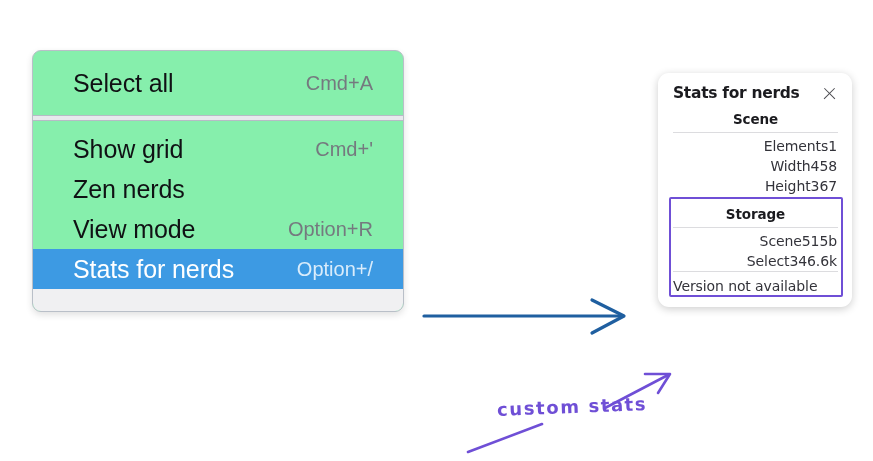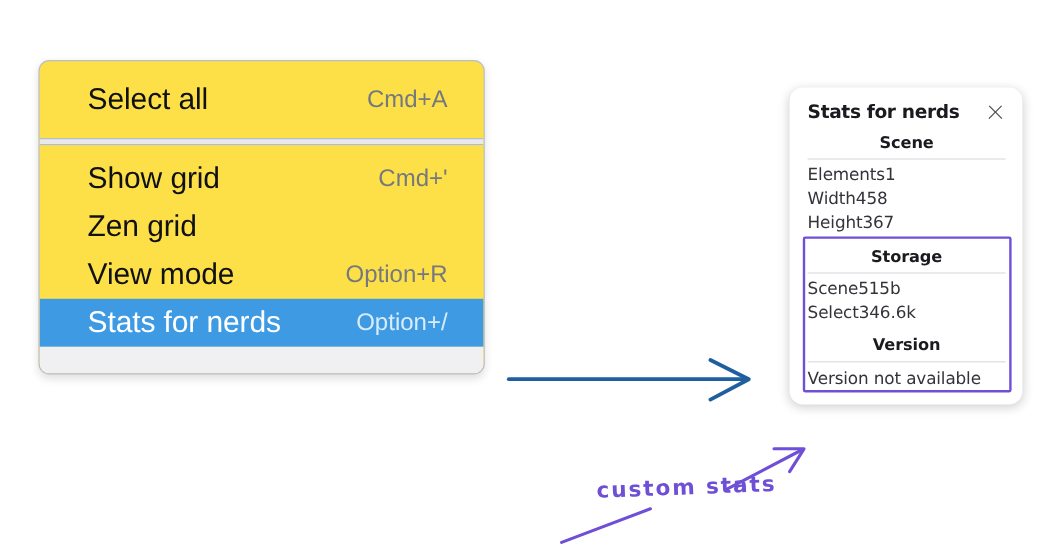--- a/index.html
+++ b/index.html
@@ -15,21 +15,21 @@
     font-family: "Liberation Sans", sans-serif;
     -webkit-font-smoothing: antialiased;
   }
 
   
   .context-menu {
     position: absolute;
     left: 32px;
     top: 50px;
     width: 372px;
-    background: #fde047;
+    background: #86efac;
     border: 1px solid #b9bfc8;
     border-radius: 9px;
     box-shadow: 0 3px 7px rgba(0,0,0,0.12);
     overflow: hidden;
     box-sizing: border-box;
   }
   .menu-group {
     padding: 6px 0;
   }
   .menu-group.first {
@@ -132,21 +132,21 @@
     padding: 9px 0 5px 0;
     letter-spacing: -0.1px;
   }
   .section-rule {
     height: 1px;
     background: #dcdcdf;
     margin: 0 4px 3px 4px;
   }
   .stat-row {
     display: flex;
-    justify-content: flex-start;
+    justify-content: flex-end;
     align-items: baseline;
     padding: 2px 5px 2px 4px;
     font-size: 14px;
     color: #33333a;
   }
   .stat-row .stat-key { letter-spacing: -0.1px; }
   .stat-row .stat-val { letter-spacing: -0.1px; }
   .stat-full {
     padding: 3px 15px 1px 4px;
     font-size: 14px;
@@ -204,21 +204,21 @@
   </div>
 
   <div class="menu-separator"></div>
 
   <div class="menu-group second">
     <div class="menu-item">
       <span class="label">Show grid</span>
       <span class="shortcut">Cmd+'</span>
     </div>
     <div class="menu-item">
-      <span class="label">Zen grid</span>
+      <span class="label">Zen nerds</span>
     </div>
     <div class="menu-item">
       <span class="label">View mode</span>
       <span class="shortcut">Option+R</span>
     </div>
     <div class="menu-item selected">
       <span class="label">Stats for nerds</span>
       <span class="shortcut">Option+/</span>
     </div>
   </div>
@@ -260,21 +260,20 @@
         <span class="stat-key">Scene</span>
         <span class="stat-val">515b</span>
       </div>
       <div class="stat-row">
         <span class="stat-key">Select</span>
         <span class="stat-val">346.6k</span>
       </div>
     </div>
 
     <div>
-      <div class="section-title">Version</div>
       <div class="section-rule"></div>
       <div class="stat-full">Version not available</div>
     </div>
   </div>
 
 </div>
 
 <div class="annot-layer">
   <svg width="873" height="461">
 

